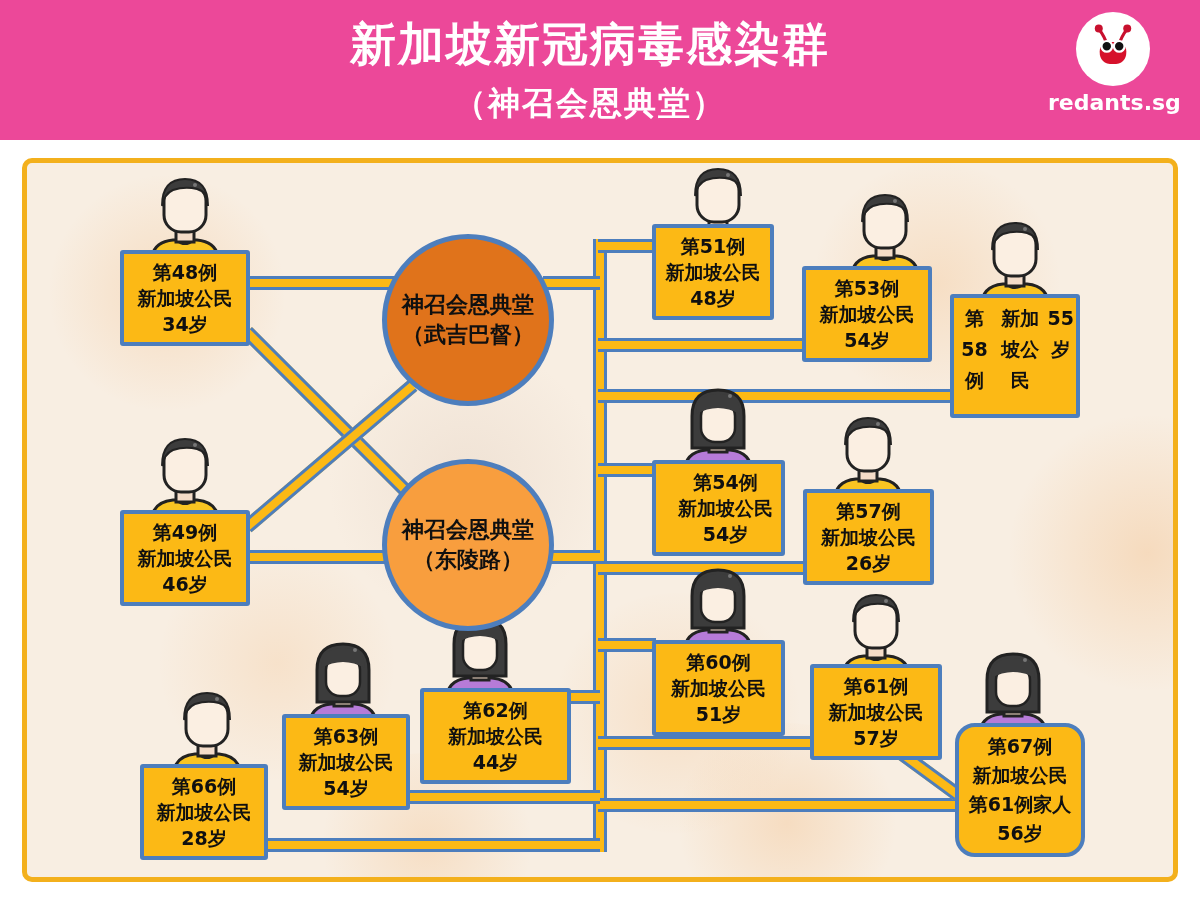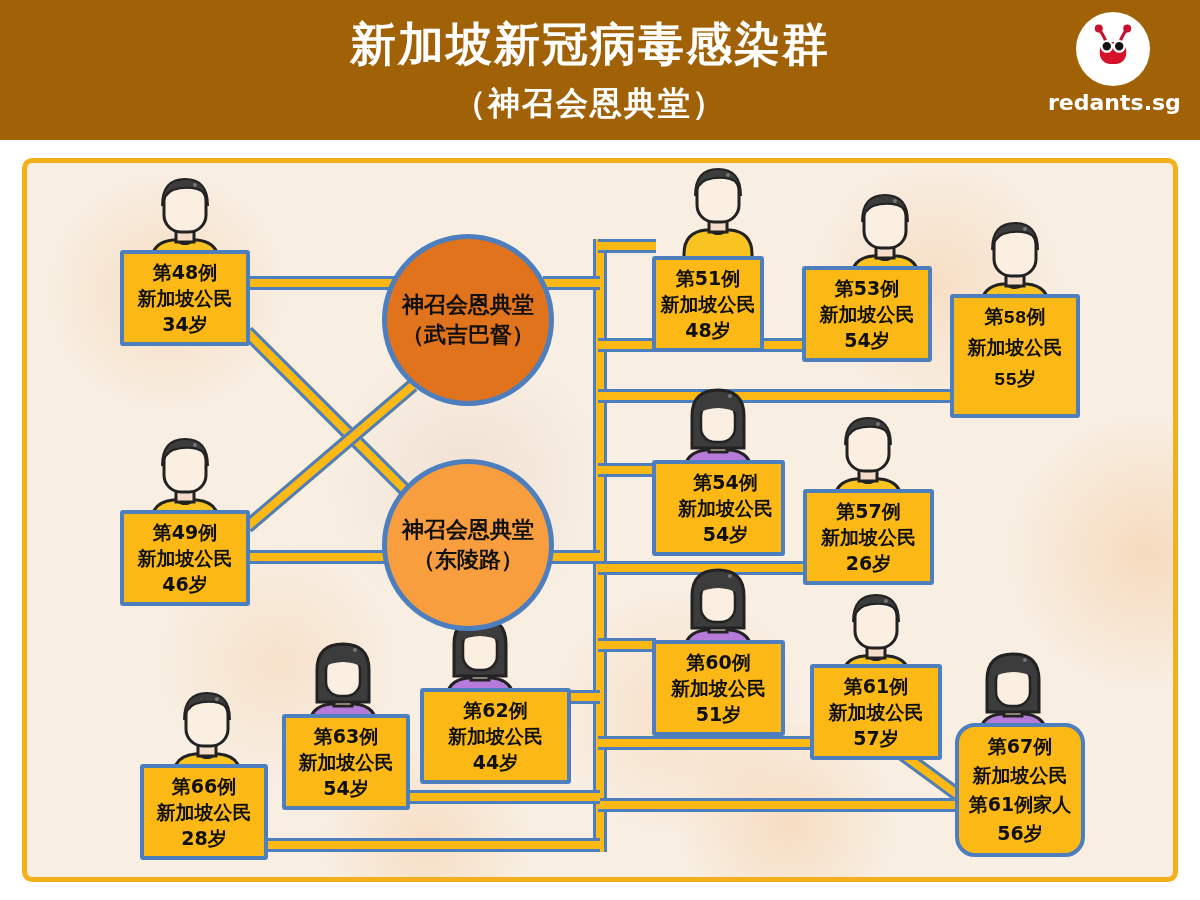--- a/index.html
+++ b/index.html
@@ -1,19 +1,19 @@
 <!DOCTYPE html>
 <html><head>
 <meta charset="utf-8">
 <style>
   html,body{margin:0;padding:0;background:#ffffff;}
   .page{position:relative;width:1200px;height:900px;overflow:hidden;
         font-family:"DejaVu Sans",sans-serif;background:#ffffff;}
   
-  .header{position:absolute;left:0;top:0;width:1200px;height:140px;background:#a16207;}
+  .header{position:absolute;left:0;top:0;width:1200px;height:140px;background:#ec4899;}
   .title{position:absolute;left:0;top:14px;width:1180px;text-align:center;
          color:#ffffff;font-size:46px;font-weight:bold;letter-spacing:2px;}
   .subtitle{position:absolute;left:0;top:82px;width:1180px;text-align:center;
          color:#ffffff;font-size:32px;font-weight:bold;letter-spacing:2px;}
   .brand{position:absolute;right:22px;top:12px;width:130px;text-align:center;}
   .brand-circle{width:74px;height:74px;border-radius:50%;background:#ffffff;
          margin:0 auto;display:flex;align-items:center;justify-content:center;}
   .brand-name{margin-top:4px;color:#ffffff;font-size:22px;font-weight:600;}
   
   .frame{position:absolute;left:22px;top:158px;width:1146px;height:714px;
@@ -24,21 +24,21 @@
          border-top:3px solid #4D7EBD;border-bottom:3px solid #4D7EBD;}
   .vpipe{position:absolute;width:8px;background:#FCB915;
          border-left:3px solid #4D7EBD;border-right:3px solid #4D7EBD;}
   .dpipe{position:absolute;height:8px;background:#FCB915;
          border-top:3px solid #4D7EBD;border-bottom:3px solid #4D7EBD;
          transform-origin:0 50%;}
   
   .case-box{position:absolute;background:#FCB915;border:4px solid #4D7EBD;border-radius:3px;
          color:#101010;font-weight:bold;text-align:center;font-size:19px;line-height:26px;
          padding:5px 2px;box-sizing:border-box;z-index:6;}
-  .case-box.tall{display:flex;flex-direction:column;justify-content:flex-start;line-height:31px;font-family:Liberation Mono, monospace;}
+  .case-box.tall{display:flex;flex-direction:row;justify-content:flex-end;line-height:31px;}
   .case-box.four{line-height:29px;}
   .circle{position:absolute;width:172px;height:172px;border-radius:50%;
          border:5px solid #4D7EBD;box-sizing:border-box;z-index:6;
          display:flex;flex-direction:column;justify-content:center;align-items:center;
          color:#101010;font-weight:bold;font-size:22px;line-height:30px;text-align:center;}
   .person{position:absolute;width:96px;height:104px;z-index:4;}
   .footer{position:absolute;right:36px;top:842px;z-index:7;
          color:#111111;font-size:25px;font-weight:bold;letter-spacing:1px;}
 </style>
 </head>
@@ -174,21 +174,21 @@
   <div class="case-box" style="left:120px;top:250px;width:130px;">
     <div>第48例</div>
     <div>新加坡公民</div>
     <div>34岁</div>
   </div>
   <div class="case-box" style="left:120px;top:510px;width:130px;">
     <div>第49例</div>
     <div>新加坡公民</div>
     <div>46岁</div>
   </div>
-  <div class="case-box" style="left:652px;top:256px;width:112px;">
+  <div class="case-box" style="left:652px;top:224px;width:122px;">
     <div>第51例</div>
     <div>新加坡公民</div>
     <div>48岁</div>
   </div>
   <div class="case-box" style="left:802px;top:266px;width:130px;">
     <div>第53例</div>
     <div>新加坡公民</div>
     <div>54岁</div>
   </div>
   <div class="case-box tall" style="left:950px;top:294px;width:130px;height:124px;">

